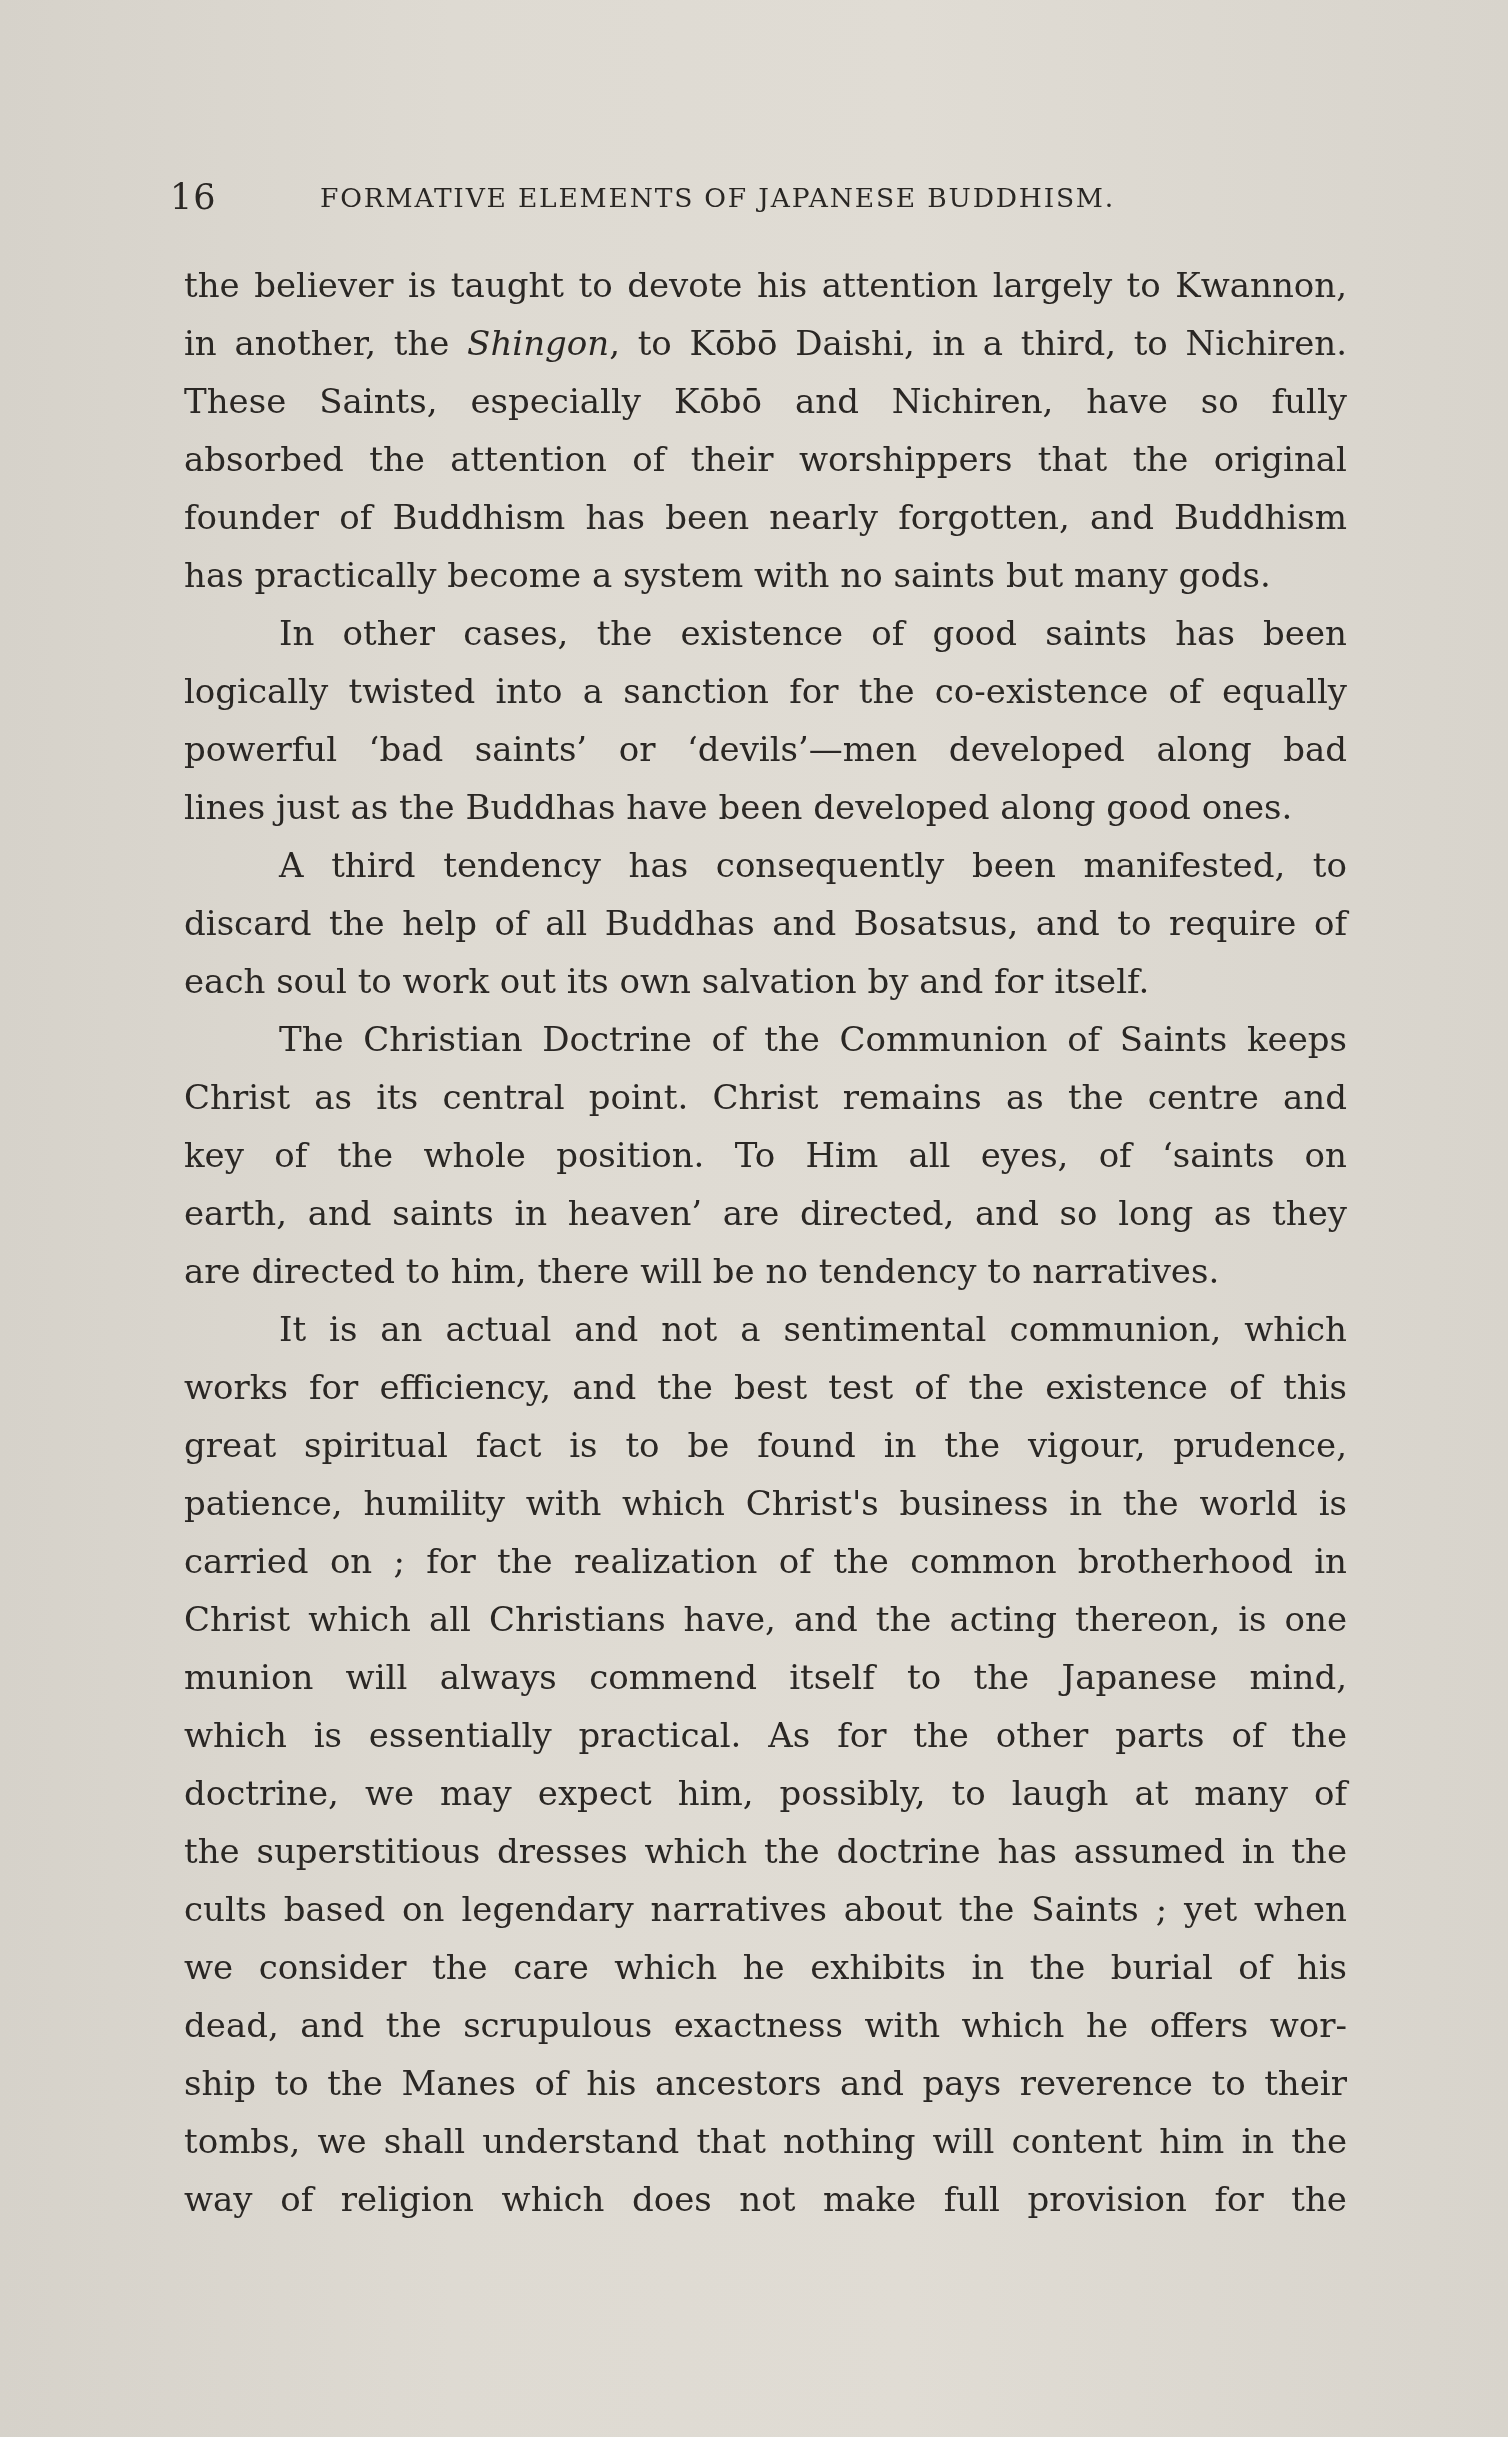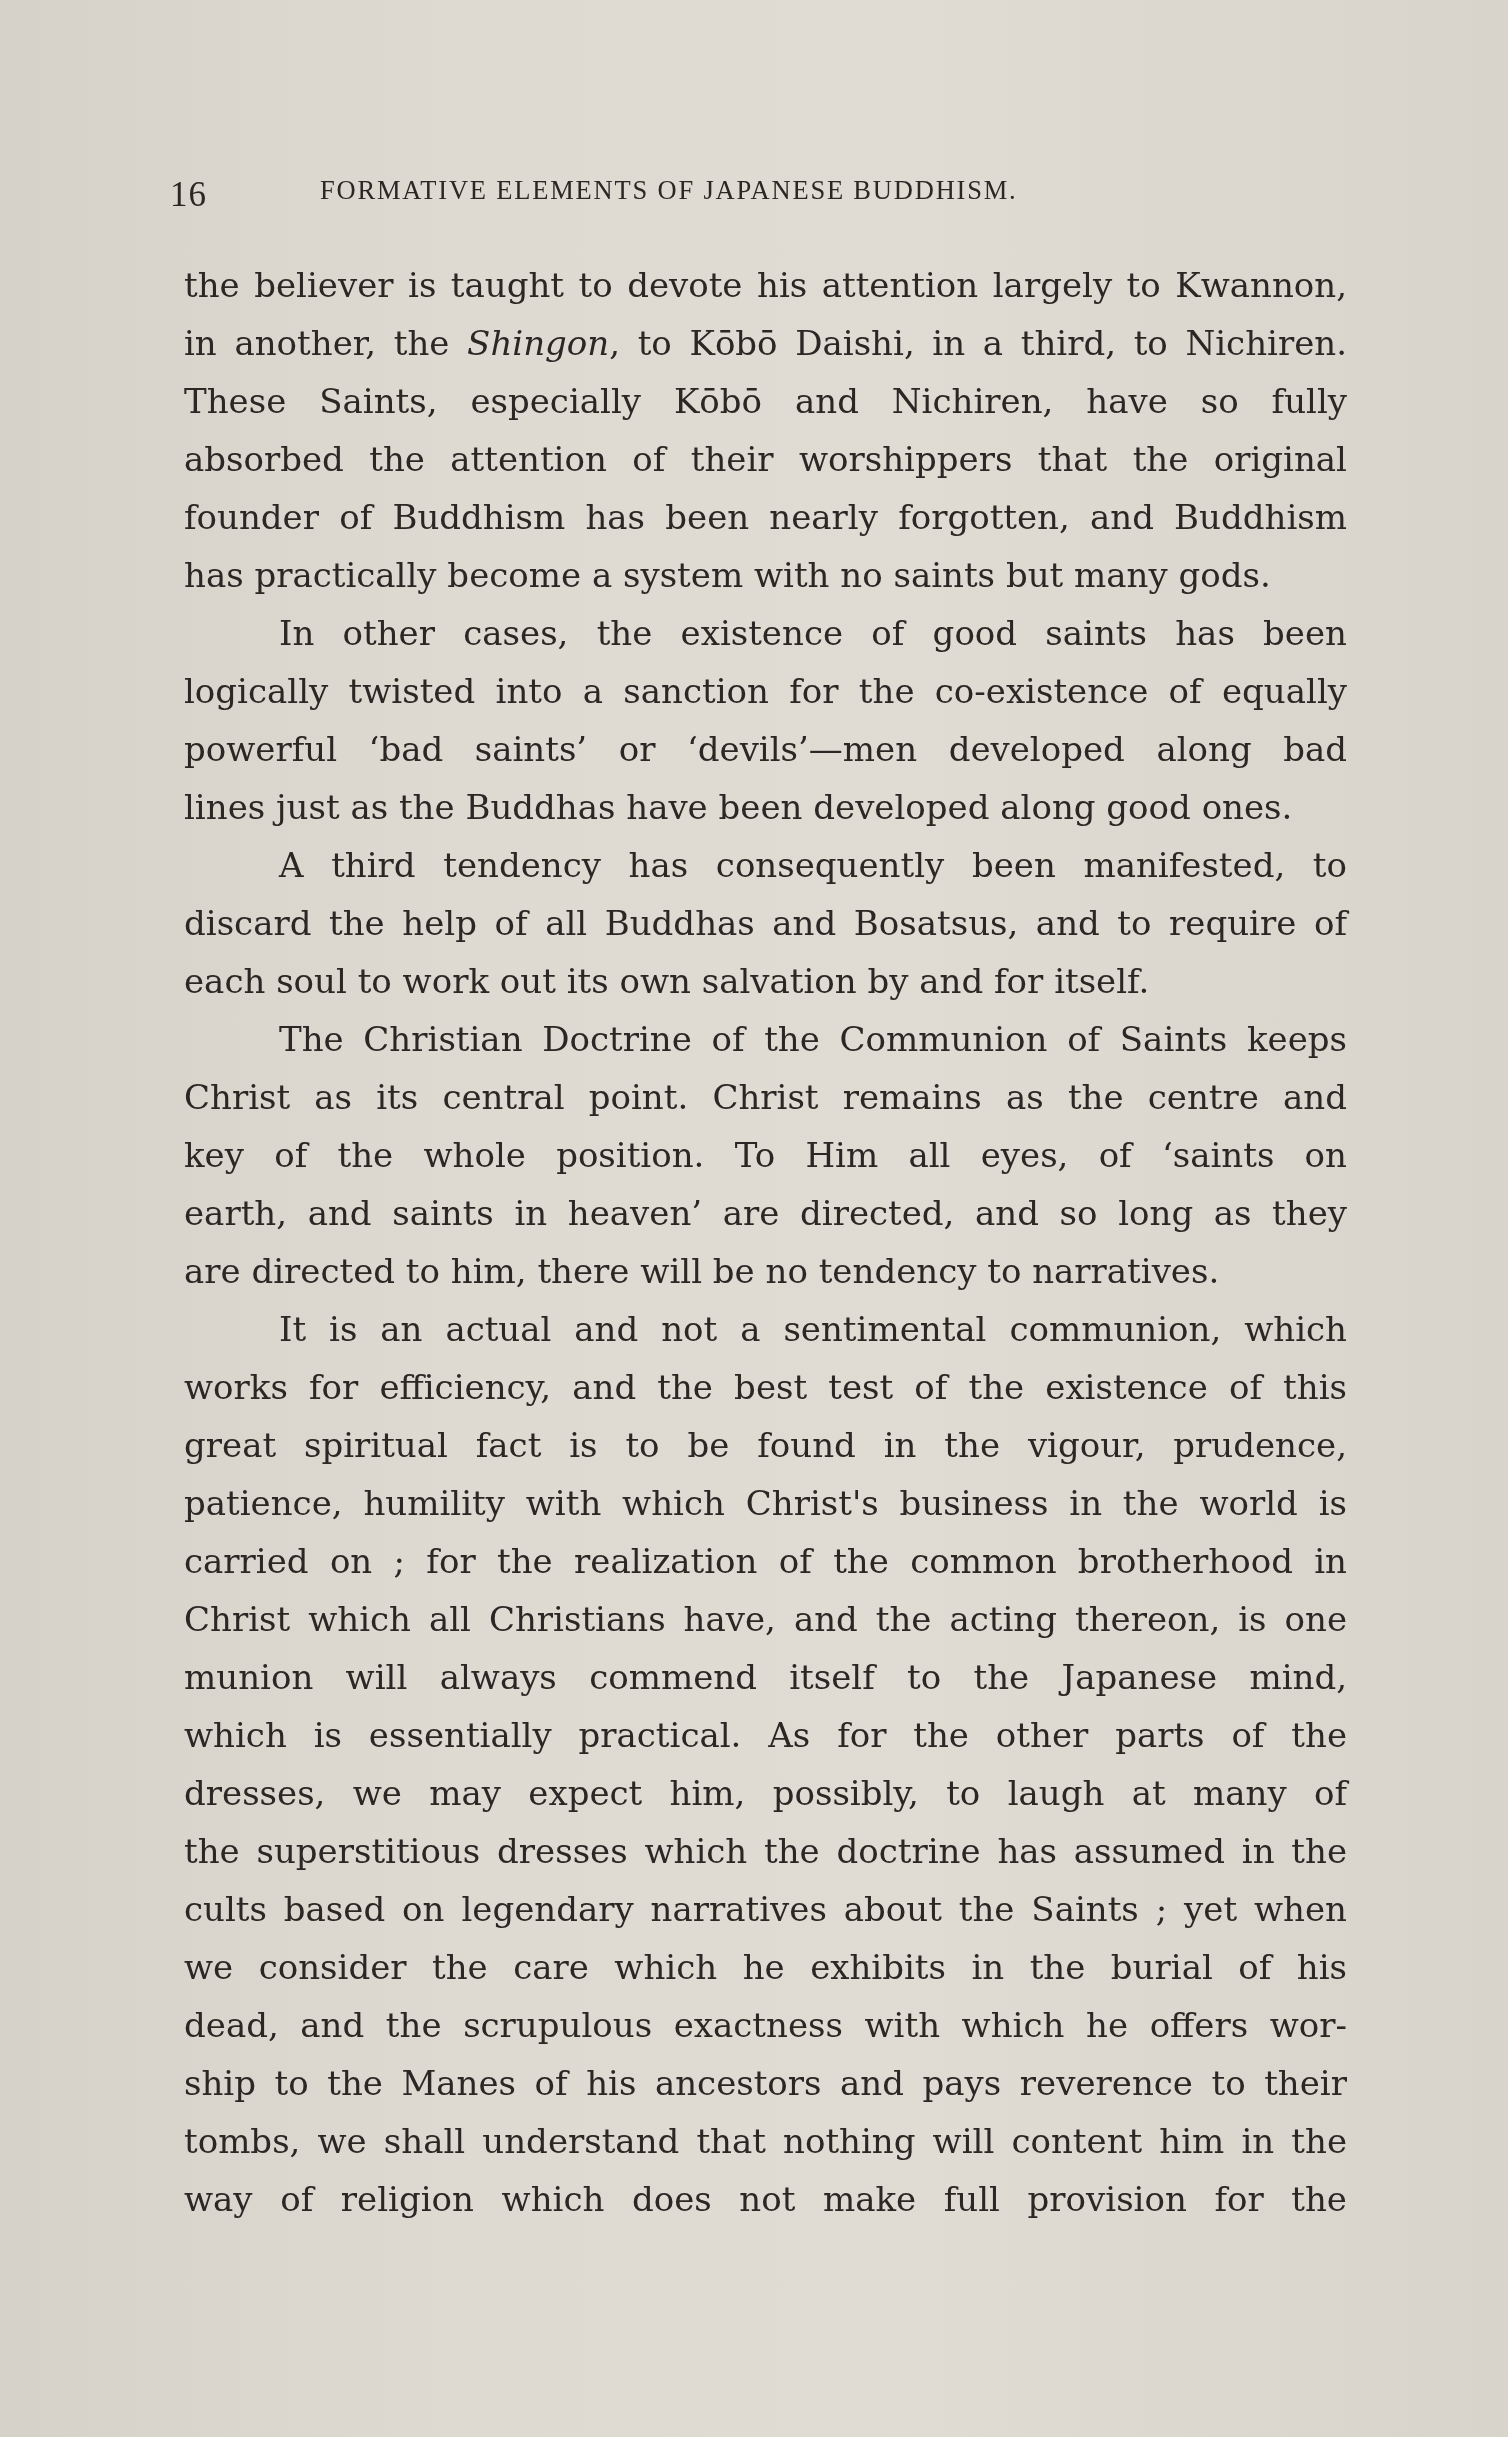--- a/index.html
+++ b/index.html
@@ -6,21 +6,21 @@
     body {
       width: 1508px; height: 2438px;
       background: #dcd8d0;
       background-image: linear-gradient(90deg, #d6d2ca 0%, #dedad2 30%, #e0dcd4 60%, #d8d4cc 100%);
       position: relative; overflow: hidden;
       font-family: "DejaVu Serif", "Liberation Serif", serif;
       color: #2a2724;
     }
     .header {
       position: absolute; top: 175px; left: 170px; width: 1165px; height: 44px;
-      display: flex; align-items: flex-start; font-family: Liberation Serif, serif;
+      display: flex; align-items: center;
     }
     .page-number { font-size: 35px; width: 150px; letter-spacing: 0.9px; }
     .running-title { font-size: 26.5px; letter-spacing: 1.8px; }
     .body-text {
       position: absolute; top: 256px; left: 184px; width: 1163px;
       font-size: 34px; line-height: 58px;
     }
     .line { white-space: nowrap; text-align: justify; text-align-last: justify; display: block; height: 58px; overflow: visible; }
     .line.last { text-align-last: left; }
     .line.indent { padding-left: 95px; }
@@ -54,21 +54,21 @@
     <span class="line">earth, and saints in heaven’ are directed, and so long as they</span>
     <span class="line last">are directed to him, there will be no tendency to narratives.</span>
     <span class="line indent">It is an actual and not a sentimental communion, which</span>
     <span class="line">works for efficiency, and the best test of the existence of this</span>
     <span class="line">great spiritual fact is to be found in the vigour, prudence,</span>
     <span class="line">patience, humility with which Christ's business in the world is</span>
     <span class="line">carried on ; for the realization of the common brotherhood in</span>
     <span class="line">Christ which all Christians have, and the acting thereon, is one</span>
     <span class="line">munion will always commend itself to the Japanese mind,</span>
     <span class="line">which is essentially practical.  As for the other parts of the</span>
-    <span class="line">dresses, we may expect him, possibly, to laugh at many of</span>
+    <span class="line">doctrine, we may expect him, possibly, to laugh at many of</span>
     <span class="line">the superstitious dresses which the doctrine has assumed in the</span>
     <span class="line">cults based on legendary narratives about the Saints ; yet when</span>
     <span class="line">we consider the care which he exhibits in the burial of his</span>
     <span class="line">dead, and the scrupulous exactness with which he offers wor-</span>
     <span class="line">ship to the Manes of his ancestors and pays reverence to their</span>
     <span class="line">tombs, we shall understand that nothing will content him in the</span>
     <span class="line">way of religion which does not make full provision for the</span>
   </div>
 
 

